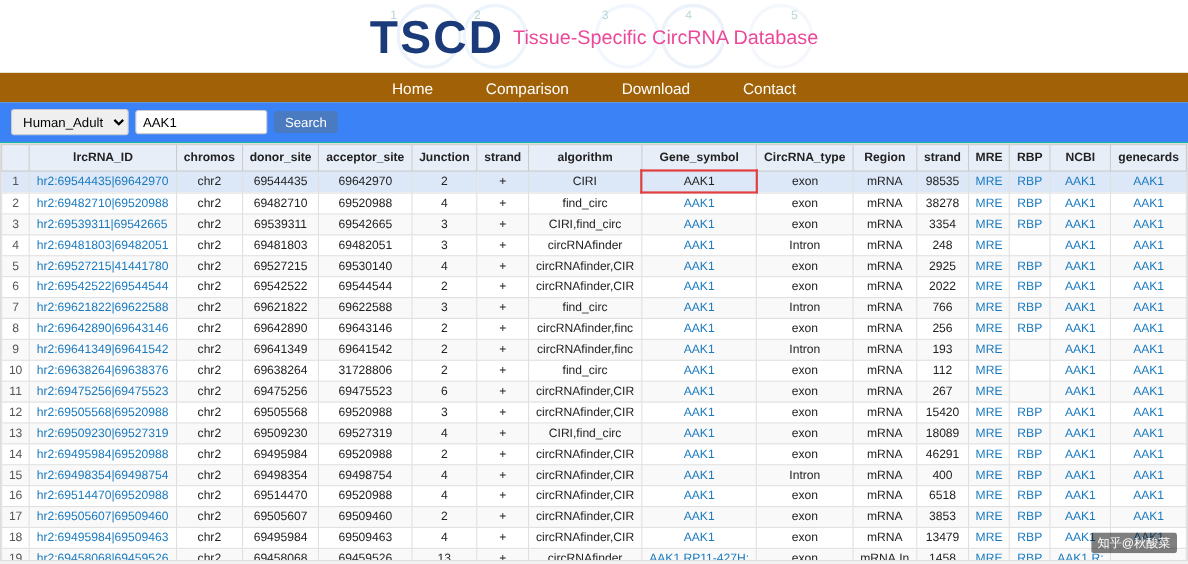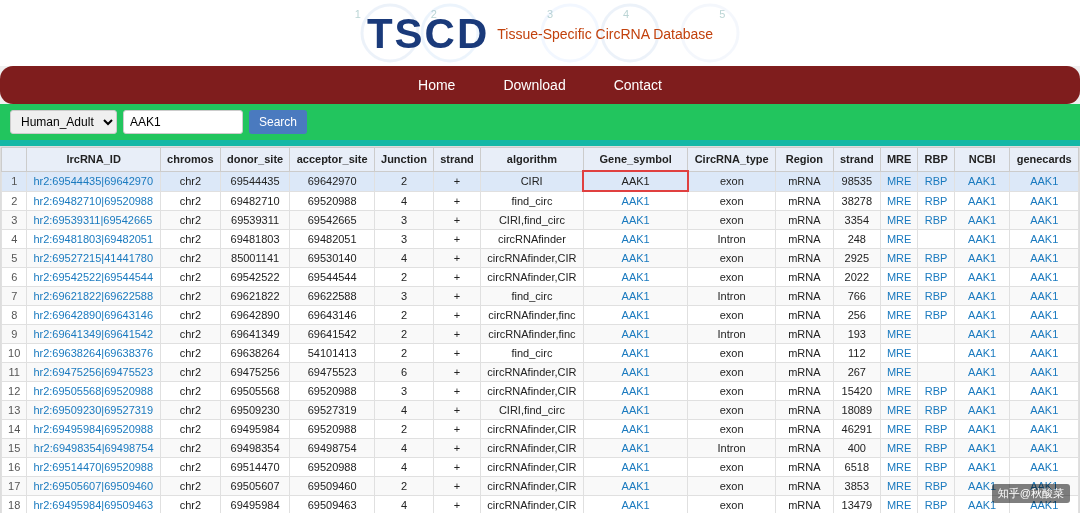--- a/index.html
+++ b/index.html
@@ -28,50 +28,50 @@
       justify-content: center;
       gap: 8px;
     }
     .logo-tscd {
       font-size: 42px;
       font-weight: 900;
       color: #1a3a7a;
       letter-spacing: 2px;
     }
     .logo-subtitle {
-      font-size: 14px;
-      color: #c2410c;
+      font-size: 18px;
+      color: #ec4899;
       font-weight: normal;
     }
 
     nav {
-      background: #7f1d1d;
+      background: #a16207;
       display: flex;
       align-items: center;
       justify-content: center;
-      height: 38px;
-      border-radius: 13px;
+      height: 27px;
     }
     nav .nav-item {
       color: white;
       padding: 0 24px;
       height: 38px;
       line-height: 38px;
       font-size: 14px;
       cursor: pointer;
       white-space: nowrap;
       user-select: none;
     }
 
     .toolbar {
-      background: #22c55e;
+      background: #3b82f6;
       padding: 6px 10px;
       display: flex;
+      align-items: center;
       gap: 6px;
-      border-bottom: 6px solid #14b8a6;
+      border-bottom: 1px solid #14b8a6;
     }
     .toolbar select {
       border: 1px solid #ccc;
       border-radius: 3px;
       padding: 3px 6px;
       font-size: 12px;
       cursor: pointer;
     }
     .toolbar input[type="text"] {
       border: 1px solid #ccc;
@@ -164,20 +164,21 @@
     </div>
   </div>
   <div class="logo-text">
     <span class="logo-tscd">TSCD</span>
     <span class="logo-subtitle">Tissue-Specific CircRNA Database</span>
   </div>
 </div>
 
 <nav>
   <div class="nav-item">Home</div>
+  <div class="nav-item">Comparison</div>
   <div class="nav-item">Download</div>
   <div class="nav-item">Contact</div>
 </nav>
 
 <div class="toolbar">
   <select>
     <option>Human_Adult</option>
     <option>Human_Fetal</option>
     <option>Mouse_Adult</option>
     <option>Mouse_Fetal</option>
@@ -278,21 +279,21 @@
           <td>248</td>
           <td style="color: rgb(26, 122, 191); cursor: pointer;">MRE</td>
           <td></td>
           <td style="color: rgb(26, 122, 191); cursor: pointer;">AAK1</td>
           <td style="color: rgb(26, 122, 191); cursor: pointer;">AAK1</td>
         </tr>
         <tr>
           <td>5</td>
           <td style="color: rgb(26, 122, 191); cursor: pointer;">hr2:69527215|41441780</td>
           <td>chr2</td>
-          <td>85001141</td>
+          <td>69527215</td>
           <td>69530140</td>
           <td>4</td>
           <td>+</td>
           <td>circRNAfinder,CIR</td>
           <td style="color: rgb(26, 122, 191); cursor: pointer;">AAK1</td>
           <td>exon</td>
           <td>mRNA</td>
           <td>2925</td>
           <td style="color: rgb(26, 122, 191); cursor: pointer;">MRE</td>
           <td style="color: rgb(26, 122, 191); cursor: pointer;">RBP</td>
@@ -369,21 +370,21 @@
           <td style="color: rgb(26, 122, 191); cursor: pointer;">MRE</td>
           <td></td>
           <td style="color: rgb(26, 122, 191); cursor: pointer;">AAK1</td>
           <td style="color: rgb(26, 122, 191); cursor: pointer;">AAK1</td>
         </tr>
         <tr>
           <td>10</td>
           <td style="color: rgb(26, 122, 191); cursor: pointer;">hr2:69638264|69638376</td>
           <td>chr2</td>
           <td>69638264</td>
-          <td>54101413</td>
+          <td>31728806</td>
           <td>2</td>
           <td>+</td>
           <td>find_circ</td>
           <td style="color: rgb(26, 122, 191); cursor: pointer;">AAK1</td>
           <td>exon</td>
           <td>mRNA</td>
           <td>112</td>
           <td style="color: rgb(26, 122, 191); cursor: pointer;">MRE</td>
           <td></td>
           <td style="color: rgb(26, 122, 191); cursor: pointer;">AAK1</td>
@@ -456,21 +457,21 @@
           <td>exon</td>
           <td>mRNA</td>
           <td>46291</td>
           <td style="color: rgb(26, 122, 191); cursor: pointer;">MRE</td>
           <td style="color: rgb(26, 122, 191); cursor: pointer;">RBP</td>
           <td style="color: rgb(26, 122, 191); cursor: pointer;">AAK1</td>
           <td style="color: rgb(26, 122, 191); cursor: pointer;">AAK1</td>
         </tr>
         <tr>
           <td>15</td>
-          <td style="color: rgb(26, 122, 191); cursor: pointer; text-align: center;">hr2:69498354|69498754</td>
+          <td style="color: rgb(26, 122, 191); cursor: pointer;">hr2:69498354|69498754</td>
           <td>chr2</td>
           <td>69498354</td>
           <td>69498754</td>
           <td>4</td>
           <td>+</td>
           <td>circRNAfinder,CIR</td>
           <td style="color: rgb(26, 122, 191); cursor: pointer;">AAK1</td>
           <td>Intron</td>
           <td>mRNA</td>
           <td>400</td>

